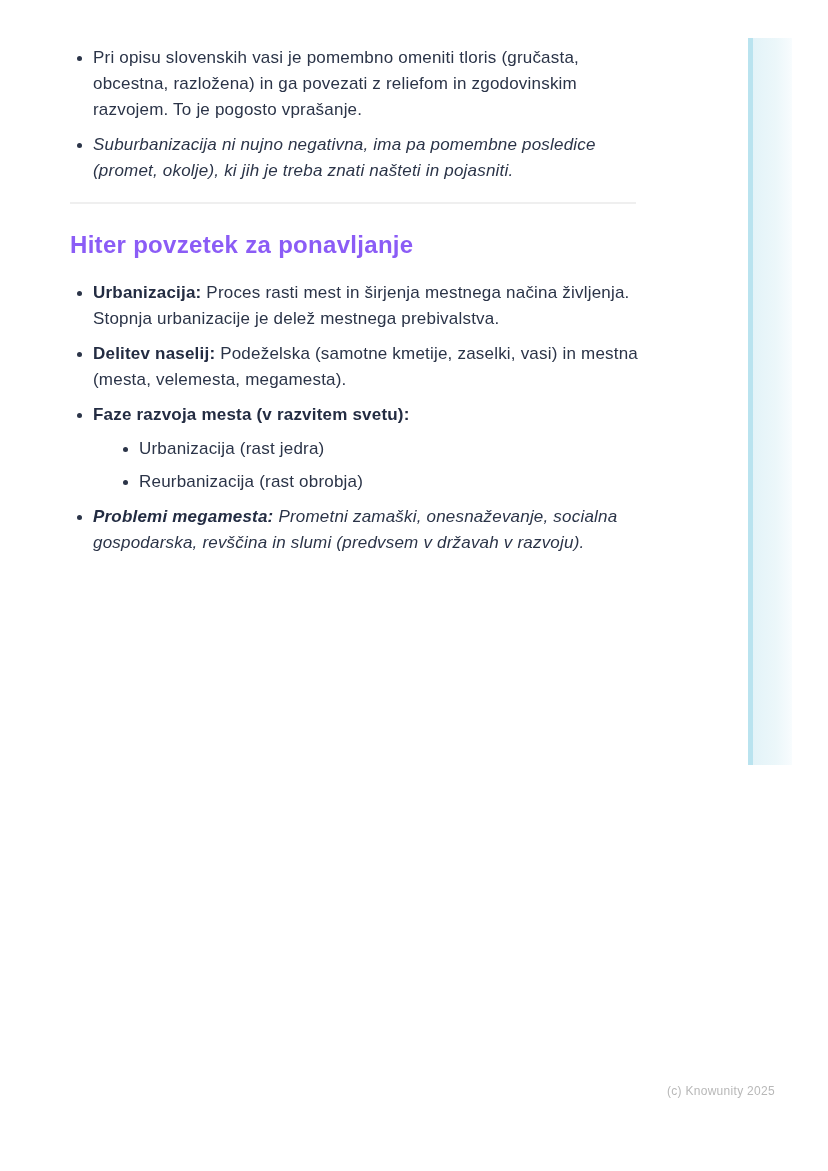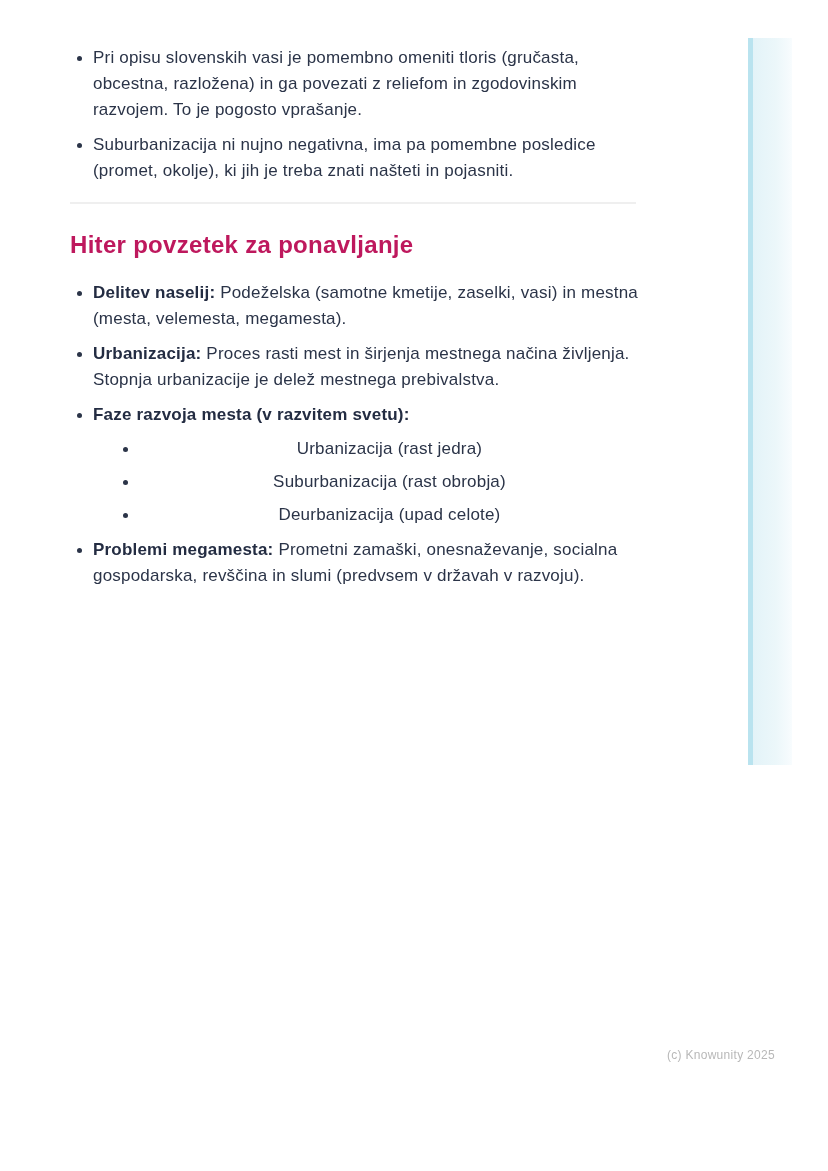--- a/index.html
+++ b/index.html
@@ -48,67 +48,66 @@
   ul.bullets > li::before {
     content: "";
     position: absolute;
     left: 7px;
     top: 10.5px;
     width: 5px;
     height: 5px;
     border-radius: 50%;
     background: #2b3448;
   }
-  ul.bullets > li:last-child { margin-bottom: 0; }
+  ul.bullets > li:last-child { margin-bottom: 0; font-style: italic; }
 
   .divider {
     border: none;
     border-top: 2px solid #efefef;
     margin: 18px 0 0 0;
     width: 566px;
   }
 
   .summary-heading {
     font-size: 24px;
     font-weight: bold;
-    color: #be185d;
+    color: #8b5cf6;
     letter-spacing: 0.3px;
     margin: 27px 0 21px 0;
   }
 
   ul.sub-bullets {
     list-style: none;
     margin: 8px 0 5px 0;
     padding: 0 0 0 27px;
   }
   ul.sub-bullets > li {
     position: relative;
     padding-left: 19px;
     font-size: 17px;
     line-height: 26px;
     letter-spacing: 0.2px;
     margin-bottom: 7px;
-    text-align: center;
   }
   ul.sub-bullets > li::before {
     content: "";
     position: absolute;
     left: 3px;
     top: 10.5px;
     width: 5px;
     height: 5px;
     border-radius: 50%;
     background: #2b3448;
   }
 
   strong.lead { font-weight: bold; color: #232c42; }
 
   .footer-copyright {
     position: absolute;
-    top: 1048px;
+    top: 1084px;
     right: 53px;
     font-size: 12px;
     letter-spacing: 0.3px;
     color: #b8b8b8;
   }
 </style>
 </head>
 <body>
 
 <div class="side-panel"></div>
@@ -120,33 +119,32 @@
     <li>Suburbanizacija ni nujno negativna, ima pa pomembne posledice (promet, okolje), ki jih je treba znati našteti in pojasniti.</li>
   </ul>
 
   <hr class="divider">
 
   <h1 class="summary-heading">Hiter povzetek za ponavljanje</h1>
 
   <ul class="bullets">
 
     <li>
-      <strong class="lead">Delitev naselij:</strong><span> Podeželska (samotne kmetije, zaselki, vasi) in mestna (mesta, velemesta, megamesta).</span>
+      <strong class="lead">Urbanizacija:</strong><span> Proces rasti mest in širjenja mestnega načina življenja. Stopnja urbanizacije je delež mestnega prebivalstva.</span>
     </li>
 
     <li>
-      <strong class="lead">Urbanizacija:</strong><span> Proces rasti mest in širjenja mestnega načina življenja. Stopnja urbanizacije je delež mestnega prebivalstva.</span>
+      <strong class="lead">Delitev naselij:</strong><span> Podeželska (samotne kmetije, zaselki, vasi) in mestna (mesta, velemesta, megamesta).</span>
     </li>
 
     <li>
       <strong class="lead">Faze razvoja mesta (v razvitem svetu):</strong><span></span>
       <ul class="sub-bullets">
         <li>Urbanizacija (rast jedra)</li>
-        <li>Suburbanizacija (rast obrobja)</li>
-        <li>Deurbanizacija (upad celote)</li>
+        <li>Reurbanizacija (rast obrobja)</li>
       </ul>
     </li>
 
 
     <li>
       <strong class="lead">Problemi megamesta:</strong><span> Prometni zamaški, onesnaževanje, socialna gospodarska, revščina in slumi (predvsem v državah v razvoju).</span>
     </li>
 
 
   </ul>

